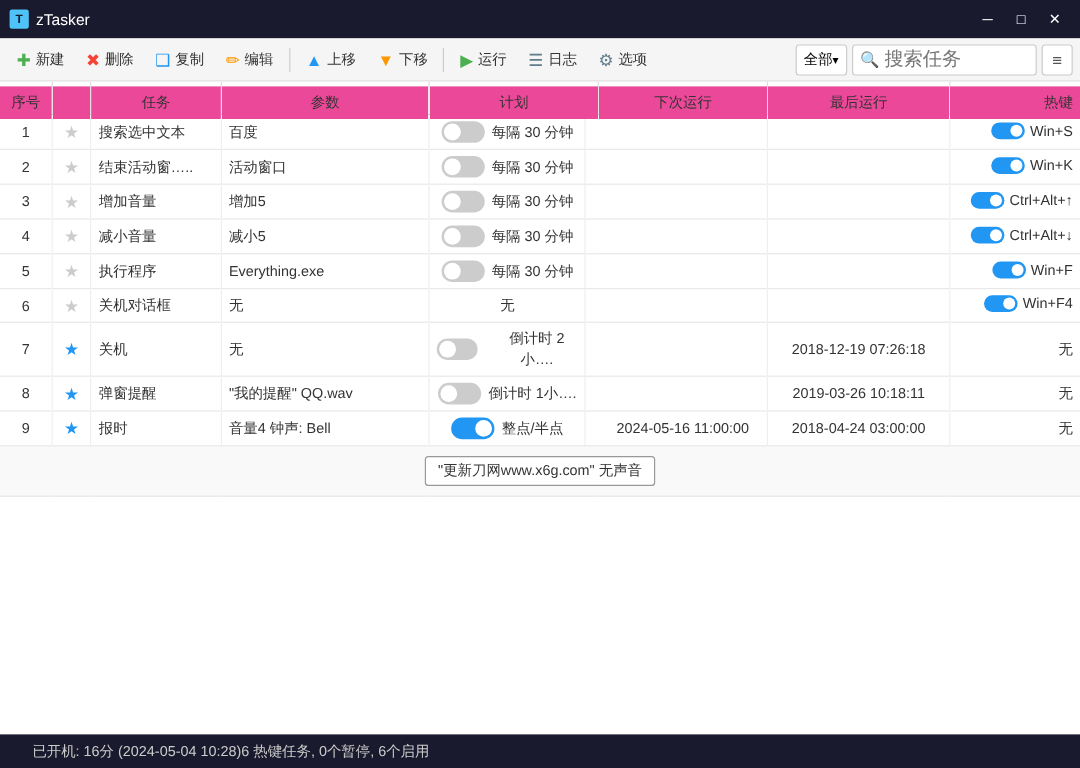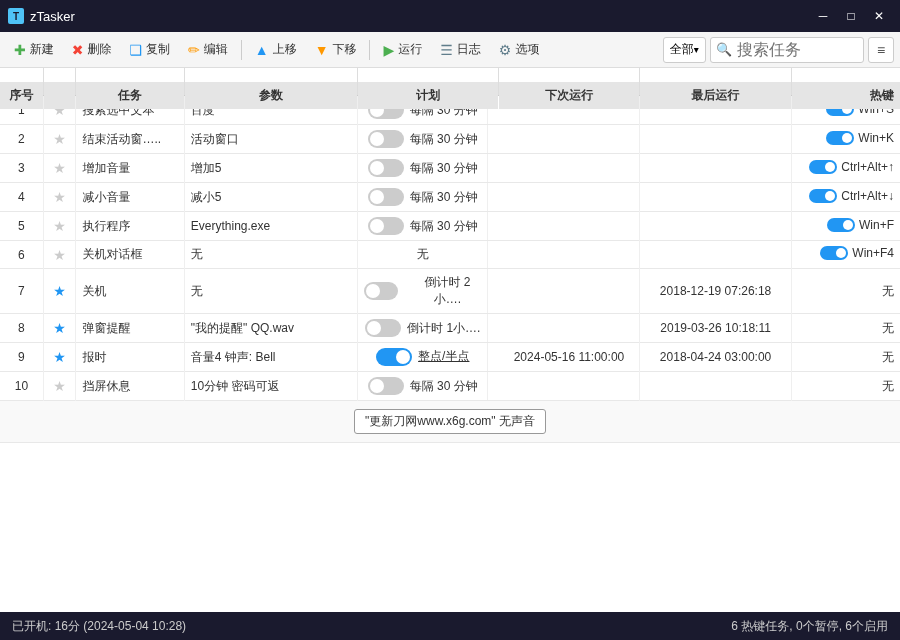--- a/index.html
+++ b/index.html
@@ -19,21 +19,21 @@
     .tool-separator { width: 1px; height: 20px; background: #ccc; margin: 0 3px; }
     .toolbar-right { margin-left: auto; display: flex; align-items: center; gap: 4px; }
     .filter-select { display: flex; align-items: center; gap: 0; border: 1px solid #ccc; border-radius: 3px; padding: 2px 6px; background: white; cursor: pointer; font-size: 12px; height: 26px; }
     .search-box { display: flex; align-items: center; border: 1px solid #ccc; border-radius: 3px; background: white; padding: 2px 6px; height: 26px; gap: 4px; }
     .search-box input { border: none; outline: none; font-size: 16px; width: 120px; font-family: inherit; }
     .menu-icon-btn { width: 26px; height: 26px; border: 1px solid #ccc; border-radius: 3px; background: white; cursor: pointer; display: flex; align-items: center; justify-content: center; }
 
     
     .table-container { flex: 1; overflow-y: auto; background: white; }
     table { width: 100%; border-collapse: collapse; table-layout: fixed; }
-    thead th { background: #e5e5e5; border-bottom: 1px solid #ccc; border-right: 1px solid #ddd; padding: 5px 6px; text-align: center; font-size: 12px; color: #333; font-weight: bold; position: sticky; top: 14px; z-index: 10; }
+    thead th { background: #ec4899; border-bottom: 1px solid #ccc; border-right: 1px solid #ddd; padding: 5px 6px; text-align: center; font-size: 12px; color: #333; font-weight: normal; position: sticky; top: 4px; z-index: 10; }
     thead th:last-child { border-right: none; }
     tbody tr { border-bottom: 1px solid #e8e8e8; }
     tbody tr.selected { background: #cce5ff; }
     tbody td { padding: 5px 6px; border-right: 1px solid #efefef; font-size: 12px; color: #333; vertical-align: middle; }
     tbody td:last-child { border-right: none; }
     .col-num { width: 40px; text-align: center; }
     .col-star { width: 30px; text-align: center; }
     .col-task { width: 100px; }
     .col-param { width: 160px; }
     .col-schedule { width: 130px; text-align: center; }
@@ -56,21 +56,21 @@
     
     .hotkey-badge { display: inline-flex; align-items: center; gap: 4px; }
     .hk-toggle { display: inline-block; width: 28px; height: 14px; border-radius: 7px; background: #2196F3; position: relative; }
     .hk-toggle::after { content: ''; position: absolute; width: 10px; height: 10px; border-radius: 50%; background: white; top: 2px; left: 16px; }
 
     
     .tooltip-row td { background: #f9f9f9; }
     .tooltip-box { display: inline-block; background: white; border: 1px solid #999; padding: 3px 10px; border-radius: 3px; font-size: 12px; color: #333; }
 
     
-    .statusbar { background: #1a1a2e; color: #aaa; height: 28px; display: flex; align-items: center; padding: 0 12px; font-size: 12px; justify-content: space-between; }
+    .statusbar { background: #1a1a2e; color: #aaa; height: 28px; display: flex; align-items: center; padding: 0 27px; font-size: 12px; }
     .status-left { color: #ccc; }
     .status-right { color: #ccc; display: flex; gap: 16px; }
 
     
     .icon-new { color: #4CAF50; }
     .icon-del { color: #f44336; }
     .icon-copy { color: #2196F3; }
     .icon-edit { color: #FF9800; }
     .icon-up { color: #2196F3; }
     .icon-down { color: #FF9800; }
@@ -281,39 +281,26 @@
           </td>
           <td class="col-next"></td>
           <td class="col-last">2019-03-26 10:18:11</td>
           <td class="col-hotkey">无</td>
         </tr>
         <tr>
           <td class="col-num">9</td>
           <td class="col-star"><span class="star filled">★</span></td>
           <td class="col-task">报时</td>
           <td class="col-param">音量4 钟声: Bell</td>
-          <td class="col-schedule" style="display: flex; align-items: flex-start; justify-content: center; gap: 6px; text-decoration: underline;">
+          <td class="col-schedule" style="display: flex; align-items: flex-end; justify-content: center; gap: 6px;">
             <span class="toggle on"></span>
             <span>整点/半点</span>
           </td>
           <td class="col-next">2024-05-16 11:00:00</td>
           <td class="col-last">2018-04-24 03:00:00</td>
-          <td class="col-hotkey">无</td>
-        </tr>
-        <tr>
-          <td class="col-num">10</td>
-          <td class="col-star"><span class="star">★</span></td>
-          <td class="col-task">挡屏休息</td>
-          <td class="col-param">10分钟 密码可返</td>
-          <td class="col-schedule" style="display: flex; align-items: center; justify-content: center; gap: 6px;">
-            <span class="toggle off"></span>
-            <span>每隔 30 分钟</span>
-          </td>
-          <td class="col-next"></td>
-          <td class="col-last"></td>
           <td class="col-hotkey">无</td>
         </tr>
         <tr class="tooltip-row">
           <td colspan="8" style="text-align: center; padding: 8px;"><span class="tooltip-box">"更新刀网www.x6g.com" 无声音</span></td>
         </tr>
       </tbody>
   </table>
 </div>
 
 <div class="statusbar">

